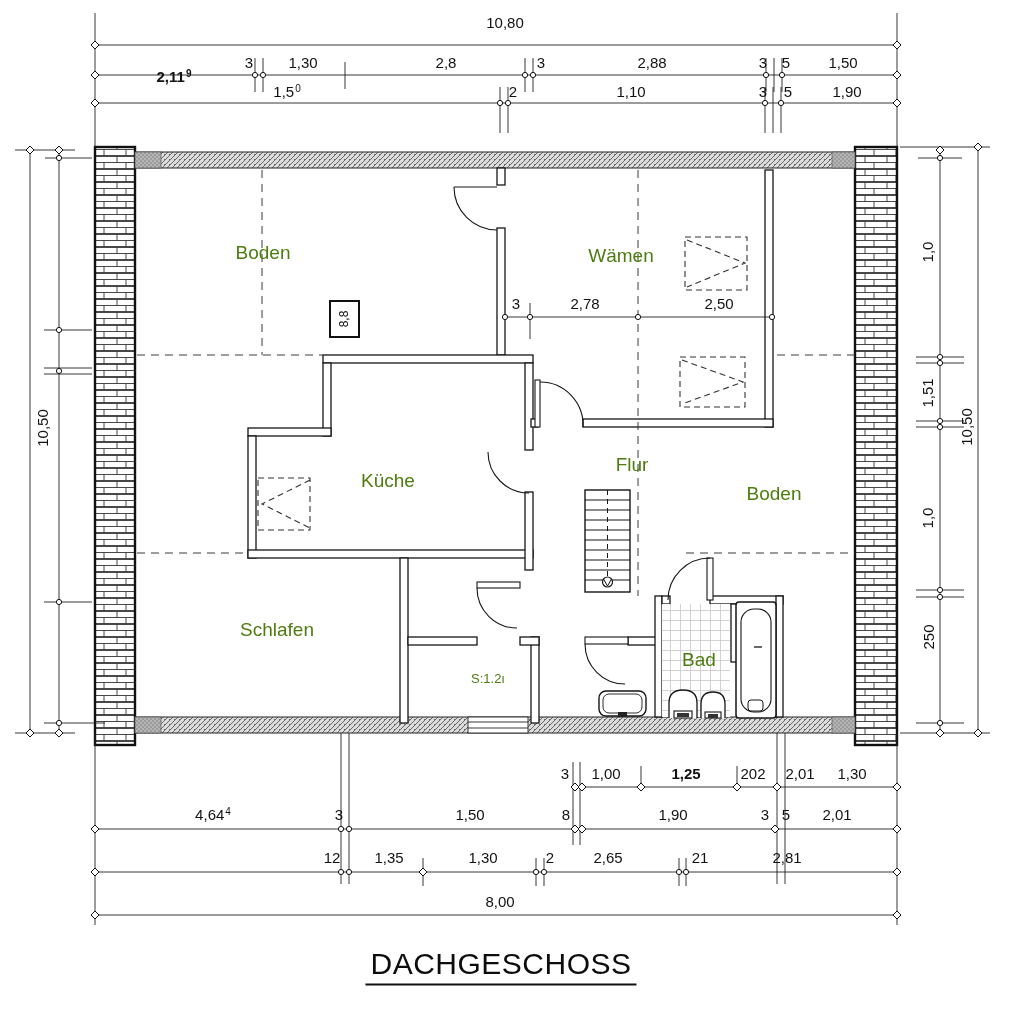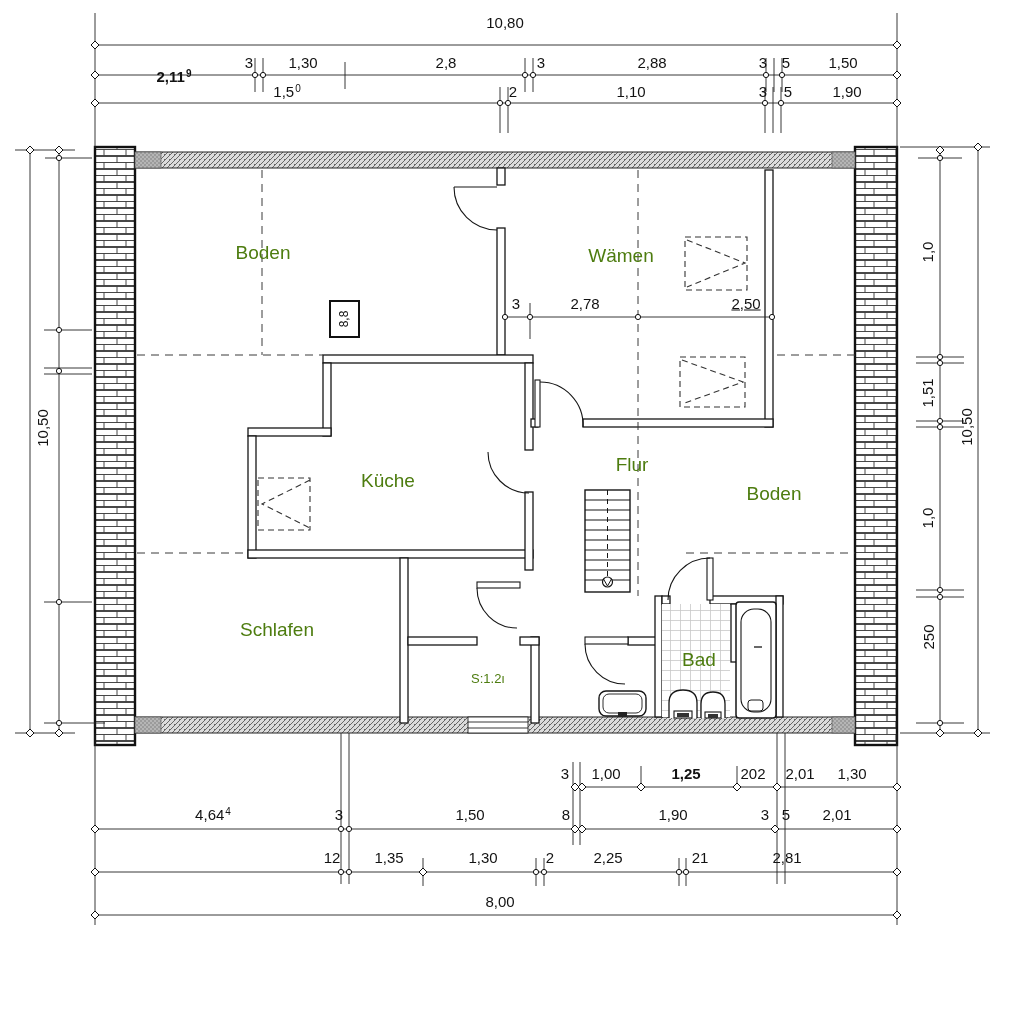--- a/index.html
+++ b/index.html
@@ -291,31 +291,31 @@
         <div class="lbl" style="left: 673px; top: 814px;"><span>1,90</span></div>
         <div class="lbl" style="left: 765px; top: 814px;"><span>3</span></div>
         <div class="lbl" style="left: 786px; top: 814px;"><span>5</span></div>
         <div class="lbl" style="left: 837px; top: 814px;"><span>2,01</span></div>
       </div>
     <div>
         <div class="lbl" style="left: 332px; top: 857px;"><span>12</span></div>
         <div class="lbl" style="left: 389px; top: 857px;"><span>1,35</span></div>
         <div class="lbl" style="left: 483px; top: 857px;"><span>1,30</span></div>
         <div class="lbl" style="left: 550px; top: 857px;"><span>2</span></div>
-        <div class="lbl" style="left: 608px; top: 857px;"><span>2,25</span></div>
+        <div class="lbl" style="left: 608px; top: 857px;"><span>2,65</span></div>
         <div class="lbl" style="left: 700px; top: 857px;"><span>21</span></div>
         <div class="lbl" style="left: 787px; top: 857px;"><span>2,81</span></div>
       </div>
     <div>
         <div class="lbl" style="left: 500px; top: 901px;"><span>8,00</span></div>
       </div>
     <div>
         <div class="lbl" style="left: 516px; top: 303px;"><span>3</span></div>
         <div class="lbl" style="left: 585px; top: 303px;"><span>2,78</span></div>
-        <div class="lbl" style="left: 746px; top: 303px; text-decoration: underline;"><span>2,50</span></div>
+        <div class="lbl" style="left: 719px; top: 303px;"><span>2,50</span></div>
       </div>
     <div>
         <div class="lbl rot" style="left: 42px; top: 428px;"><span>10,50</span></div>
       </div>
     <div>
         <div class="lbl rot" style="left: 927px; top: 252px;"><span>1,0</span></div>
         <div class="lbl rot" style="left: 927px; top: 393px;"><span>1,51</span></div>
         <div class="lbl rot" style="left: 927px; top: 518px;"><span>1,0</span></div>
         <div class="lbl rot" style="left: 928px; top: 637px;"><span>250</span></div>
         <div class="lbl rot" style="left: 966px; top: 427px;"><span>10,50</span></div>
@@ -324,15 +324,16 @@
         <div class="room" style="left: 263px; top: 252px;"><span>Boden</span></div>
         <div class="room" style="left: 621px; top: 255px;"><span>Wämen</span></div>
         <div class="room" style="left: 388px; top: 480px;"><span>Küche</span></div>
         <div class="room" style="left: 632px; top: 464px;"><span>Flur</span></div>
         <div class="room" style="left: 774px; top: 493px;"><span>Boden</span></div>
         <div class="room" style="left: 277px; top: 629px;"><span>Schlafen</span></div>
         <div class="room" style="left: 488px; top: 678px; font-size: 13px;"><span>S:1.2ı</span></div>
         <div class="room" style="left: 699px; top: 659px;"><span>Bad</span></div>
       </div>
     <div class="chimney-lbl" style="left: 344px; top: 319px;">8,8</div>
+    <div class="title">DACHGESCHOSS</div>
   </div>
 
 </div>
 
 </body></html>

